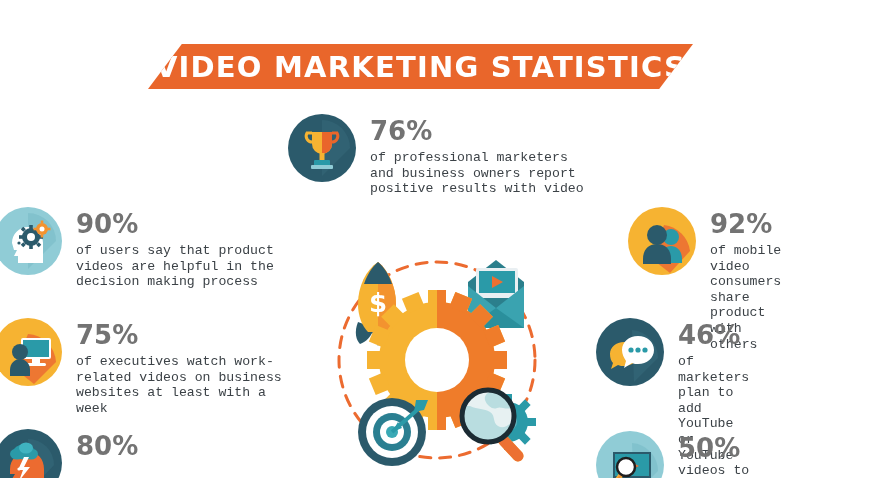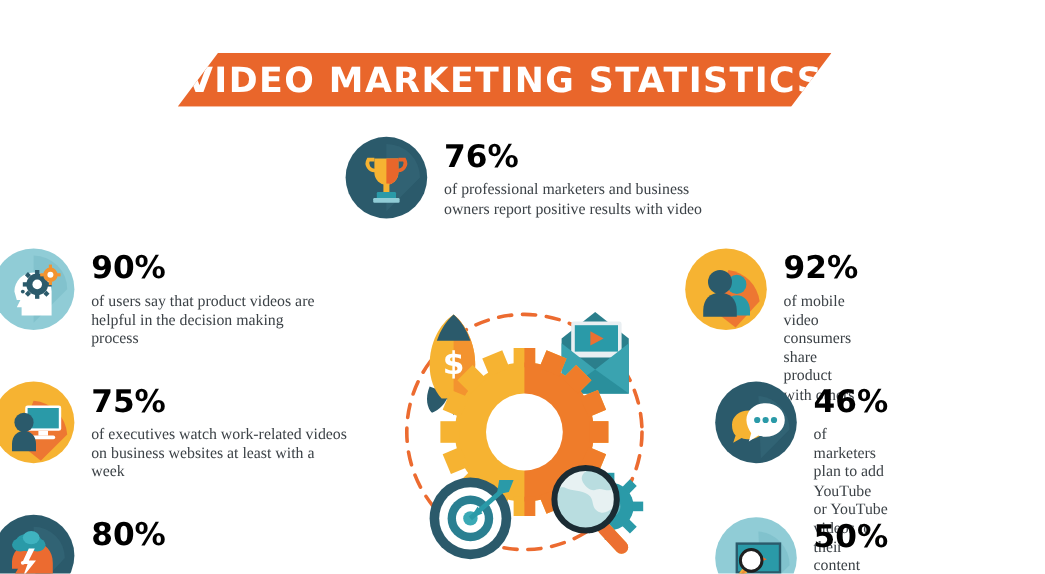--- a/index.html
+++ b/index.html
@@ -24,44 +24,44 @@
     color:#ffffff;font-weight:bold;font-size:29px;
     letter-spacing:1.2px;white-space:nowrap;
     font-family:"DejaVu Sans", sans-serif;
   }
 
   
   .stat{position:absolute;display:flex;align-items:flex-start;}
   .stat .icon-wrap{position:relative;flex:0 0 auto;}
   .stat .text-wrap{margin-left:14px;padding-top:4px;}
   .pct{
-    color:#000000;font-weight:bold;font-size:26px;line-height:1;
+    color:#737373;font-weight:bold;font-size:26px;line-height:1;
     margin-bottom:6px;font-family:"DejaVu Sans", sans-serif;
   }
   .desc{
     color:#3c4247;font-size:13.2px;line-height:15.6px;
-    max-width:200px;font-family:Liberation Serif, serif;
+    max-width:200px;font-family:Liberation Mono, monospace;
   }
   .desc.wide{max-width:215px;}
 
   
   .circ{
     width:68px;height:68px;border-radius:50%;
     position:relative;overflow:hidden;
   }
   .circ.lt{background:#90ccd6;}     
   .circ.dk{background:#2b5a6b;}     
   .circ.ye{background:#f6b332;}
 
   
   #stat-76{left:288px;top:70px;}
   #stat-90{left:-6px;top:163px;}
   #stat-75{left:-6px;top:274px;}
   #stat-80{left:-6px;top:385px;}
-  #stat-92{left:571px;top:163px;}
+  #stat-92{left:628px;top:163px;}
   #stat-46{left:596px;top:274px;}
   #stat-50{left:596px;top:387px;justify-content:flex-end;}
 
   
   .centre{position:absolute;left:312px;top:198px;width:250px;height:236px;}
   .centre svg{display:block;}
 </style>
 </head>
 <body>
 

